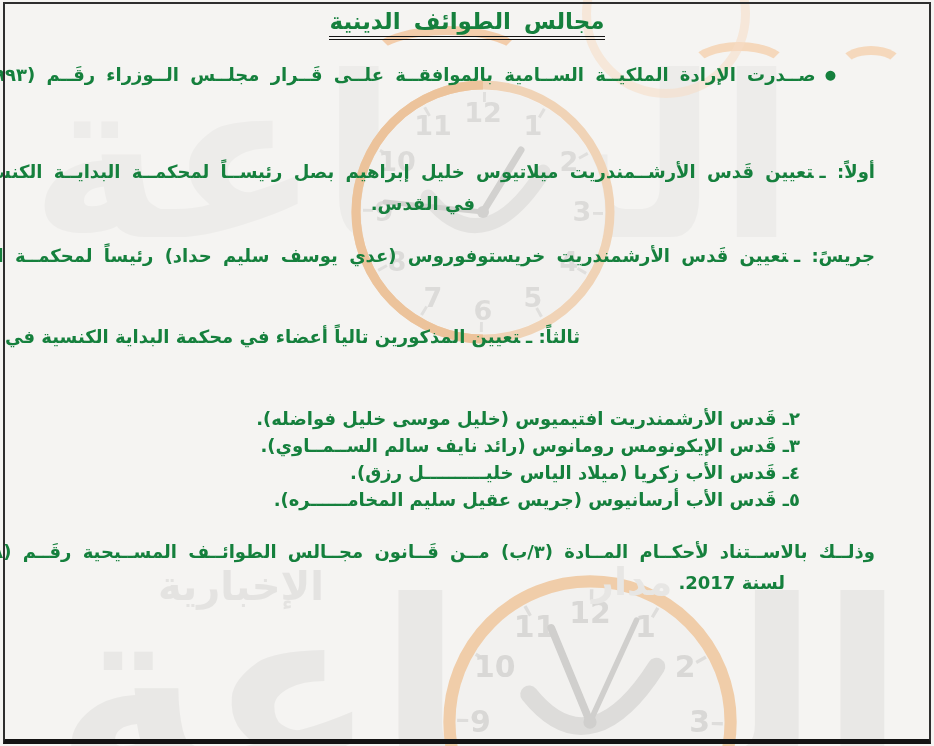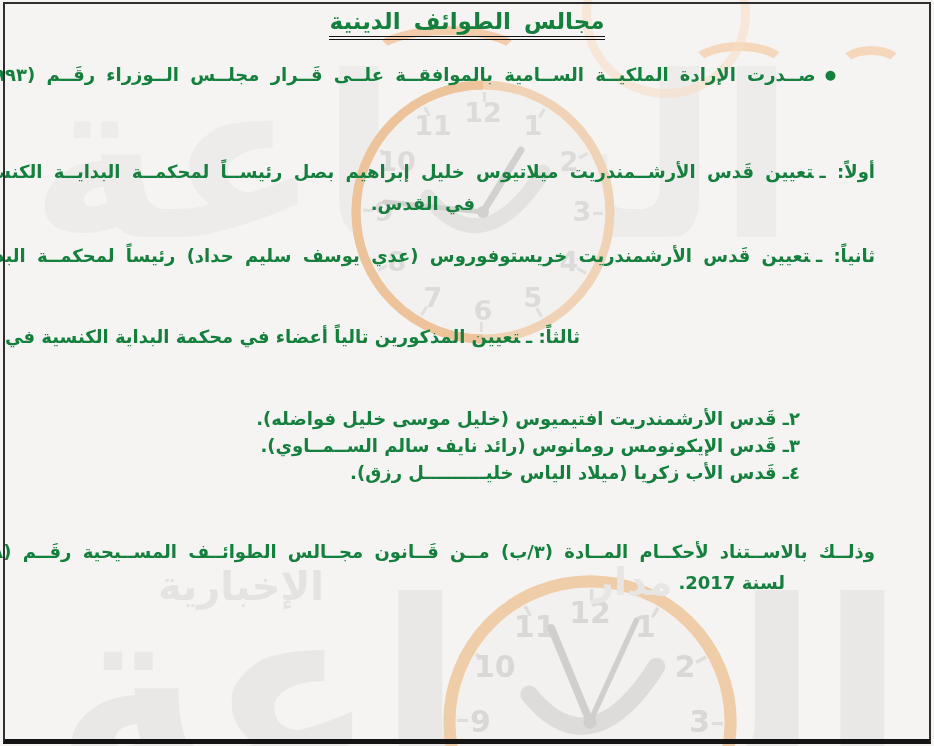--- a/index.html
+++ b/index.html
@@ -108,28 +108,29 @@
   <div class="doc-line stretch" style="top:63px;right:98px;">
     <span class="bullet">●</span><span>صــدرت الإرادة الملكيــة الســامية بالموافقــة علــى قَــرار مجلــس الــوزراء رقَــم (٤٩٩٣)</span>
   </div>
 
   <div class="doc-line stretch" style="top:160px;right:59px;">
     <span class="lbl">أولاً: ـ</span><span>تعيين قَدس الأرشــمندريت ميلاتيوس خليل إبراهيم بصل رئيســاً لمحكمــة البدايــة الكنســية</span>
   </div>
   <div class="doc-line" style="top:192px;right:459px;">في القدس.</div>
 
   <div class="doc-line stretch" style="top:244px;right:59px;">
-    <span class="lbl">ثانياً: ـ</span><span>تعيين قَدس الأرشمندريت خريستوفوروس (عدي يوسف سليم حداد) رئيساً لمحكمــة البدايــة</span>
+    <span class="lbl">جريسً: ـ</span><span>تعيين قَدس الأرشمندريت خريستوفوروس (عدي يوسف سليم حداد) رئيساً لمحكمــة البدايــة</span>
   </div>
 
   <div class="doc-line" style="top:325px;right:354px;">
     <span class="lbl">ثالثاً: ـ</span><span>تعيين المذكورين تالياً أعضاء في محكمة البداية الكنسية في عمان: ـ</span>
   </div>
 
   <div class="doc-line" style="top:407px;right:134px;">٢ـ قَدس الأرشمندريت افتيميوس (خليل موسى خليل فواضله).</div>
   <div class="doc-line" style="top:434px;right:134px;">٣ـ قَدس الإيكونومس رومانوس (رائد نايف سالم الســمــاوي).</div>
   <div class="doc-line" style="top:461px;right:134px;">٤ـ قَدس الأب زكريا (ميلاد الياس خليــــــــــل رزق).</div>
+  <div class="doc-line" style="top:488px;right:134px;">٥ـ قَدس الأب أرسانيوس (جريس عقيل سليم المخامــــــره).</div>
 
   <div class="doc-line stretch" style="top:540px;right:59px;">وذلــك بالاســتناد لأحكــام المــادة (٣/ب) مــن قَــانون مجــالس الطوائــف المســيحية رقَــم (٢٨)</div>
   <div class="doc-line" style="top:571px;right:149px;">لسنة 2017.</div>
 
   <div class="frame"></div>
 </div>
 
 </body></html>

